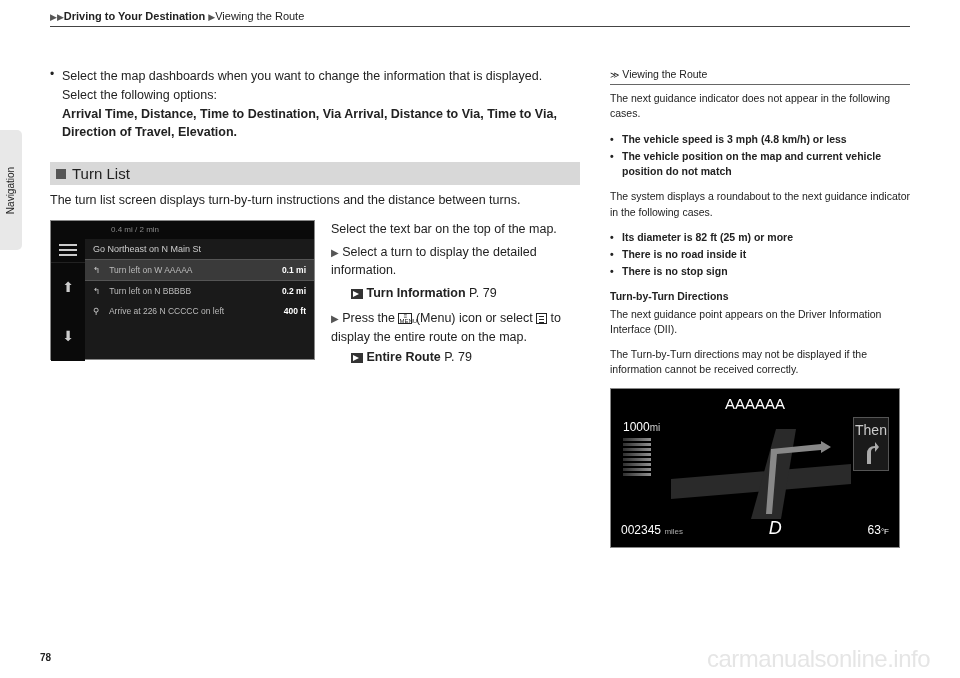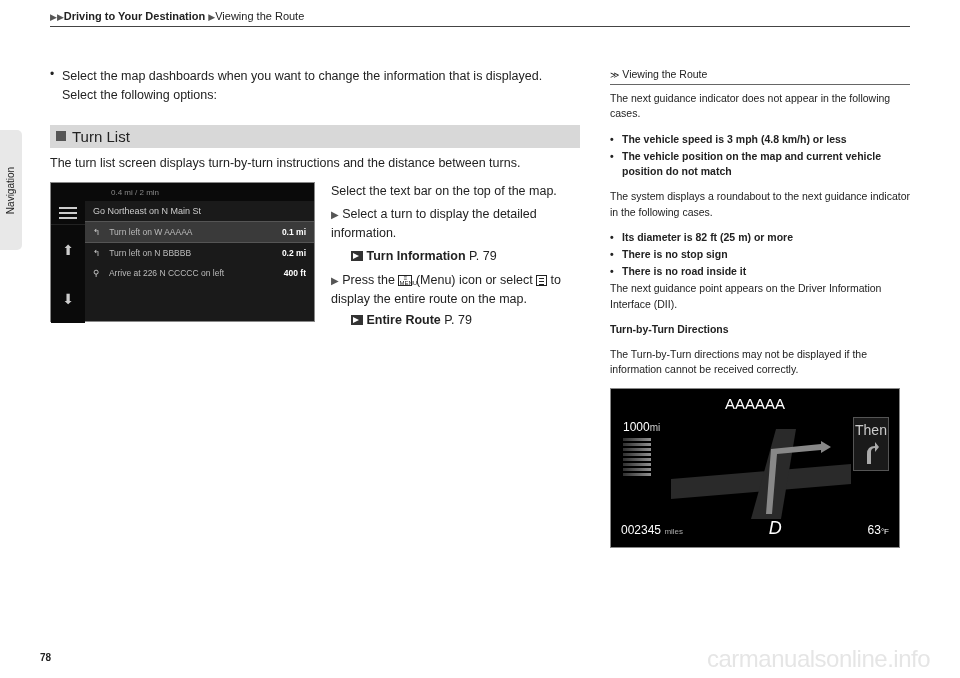--- a/index.html
+++ b/index.html
@@ -130,20 +130,21 @@
   <div class="side-tab">
     <span>Navigation</span>
   </div>
 
   <div class="columns">
     <div class="col-left">
       <div class="bullet-row">
         <div class="bullet-dot">•</div>
         <div class="bullet-text">
           <span>Select the map dashboards when you want to change the information that is displayed. Select the following options:</span><br>
+          <b>Arrival Time, Distance, Time to Destination, Via Arrival, Distance to Via, Time to Via, Direction of Travel, Elevation.</b>
         </div>
       </div>
 
       <div class="section-header">
         <span class="sq"></span>
         <span>Turn List</span>
       </div>
       <div class="intro">The turn list screen displays turn-by-turn instructions and the distance between turns.</div>
 
       <div class="left-flex">
@@ -205,25 +206,25 @@
         <span>Viewing the Route</span>
       </div>
       <p>The next guidance indicator does not appear in the following cases.</p>
       <ul>
         <li>The vehicle speed is 3 mph (4.8 km/h) or less</li>
         <li>The vehicle position on the map and current vehicle position do not match</li>
       </ul>
       <p>The system displays a roundabout to the next guidance indicator in the following cases.</p>
       <ul>
         <li>Its diameter is 82 ft (25 m) or more</li>
+        <li>There is no road inside it</li>
         <li>There is no stop sign</li>
-        <li>There is no road inside it</li>
       </ul>
+      <p><b>Turn-by-Turn Directions</b></p>
       <p style="margin-top:-8px;">The next guidance point appears on the Driver Information Interface (DII).</p>
-      <p><b>Turn-by-Turn Directions</b></p>
       <p>The Turn-by-Turn directions may not be displayed if the information cannot be received correctly.</p>
 
       <div class="screenshot2">
         <div class="ss2-top">AAAAAA</div>
         <div class="ss2-gauge">
           <span class="num">1000</span><span>mi</span>
           <div class="bars">
             <div></div>
               <div></div>
               <div></div>

